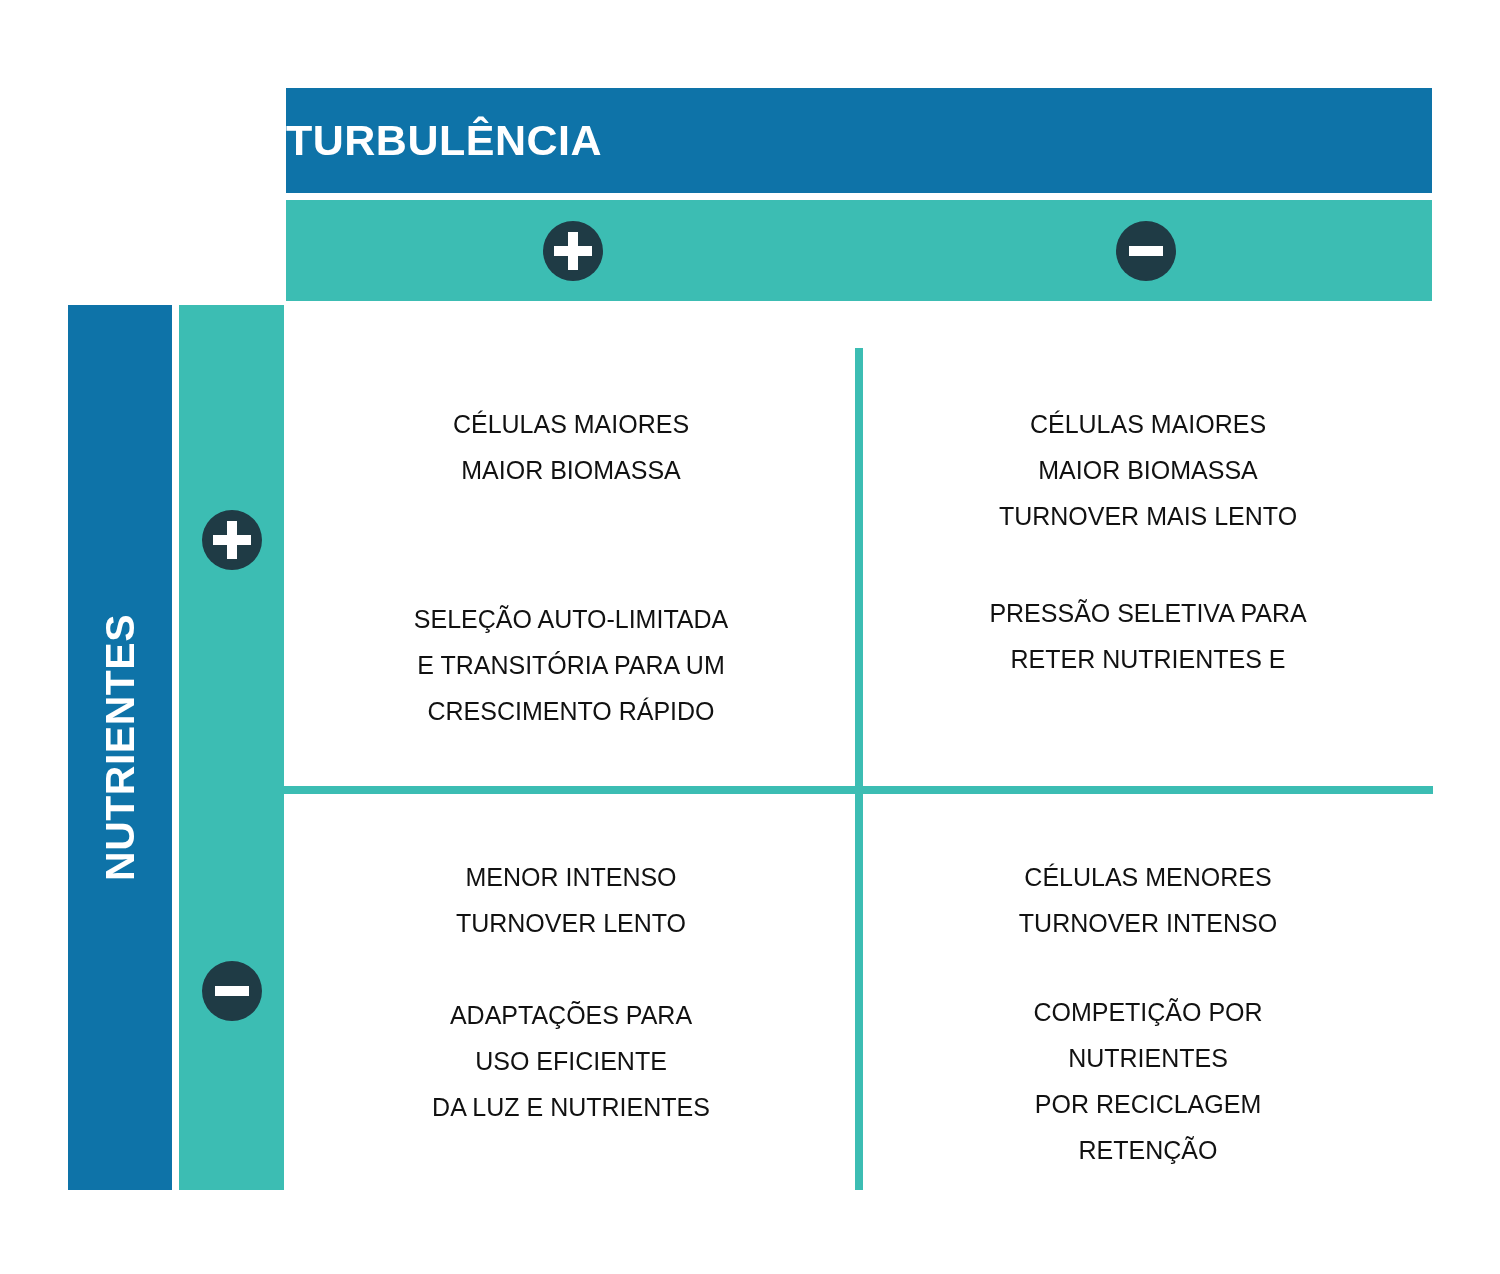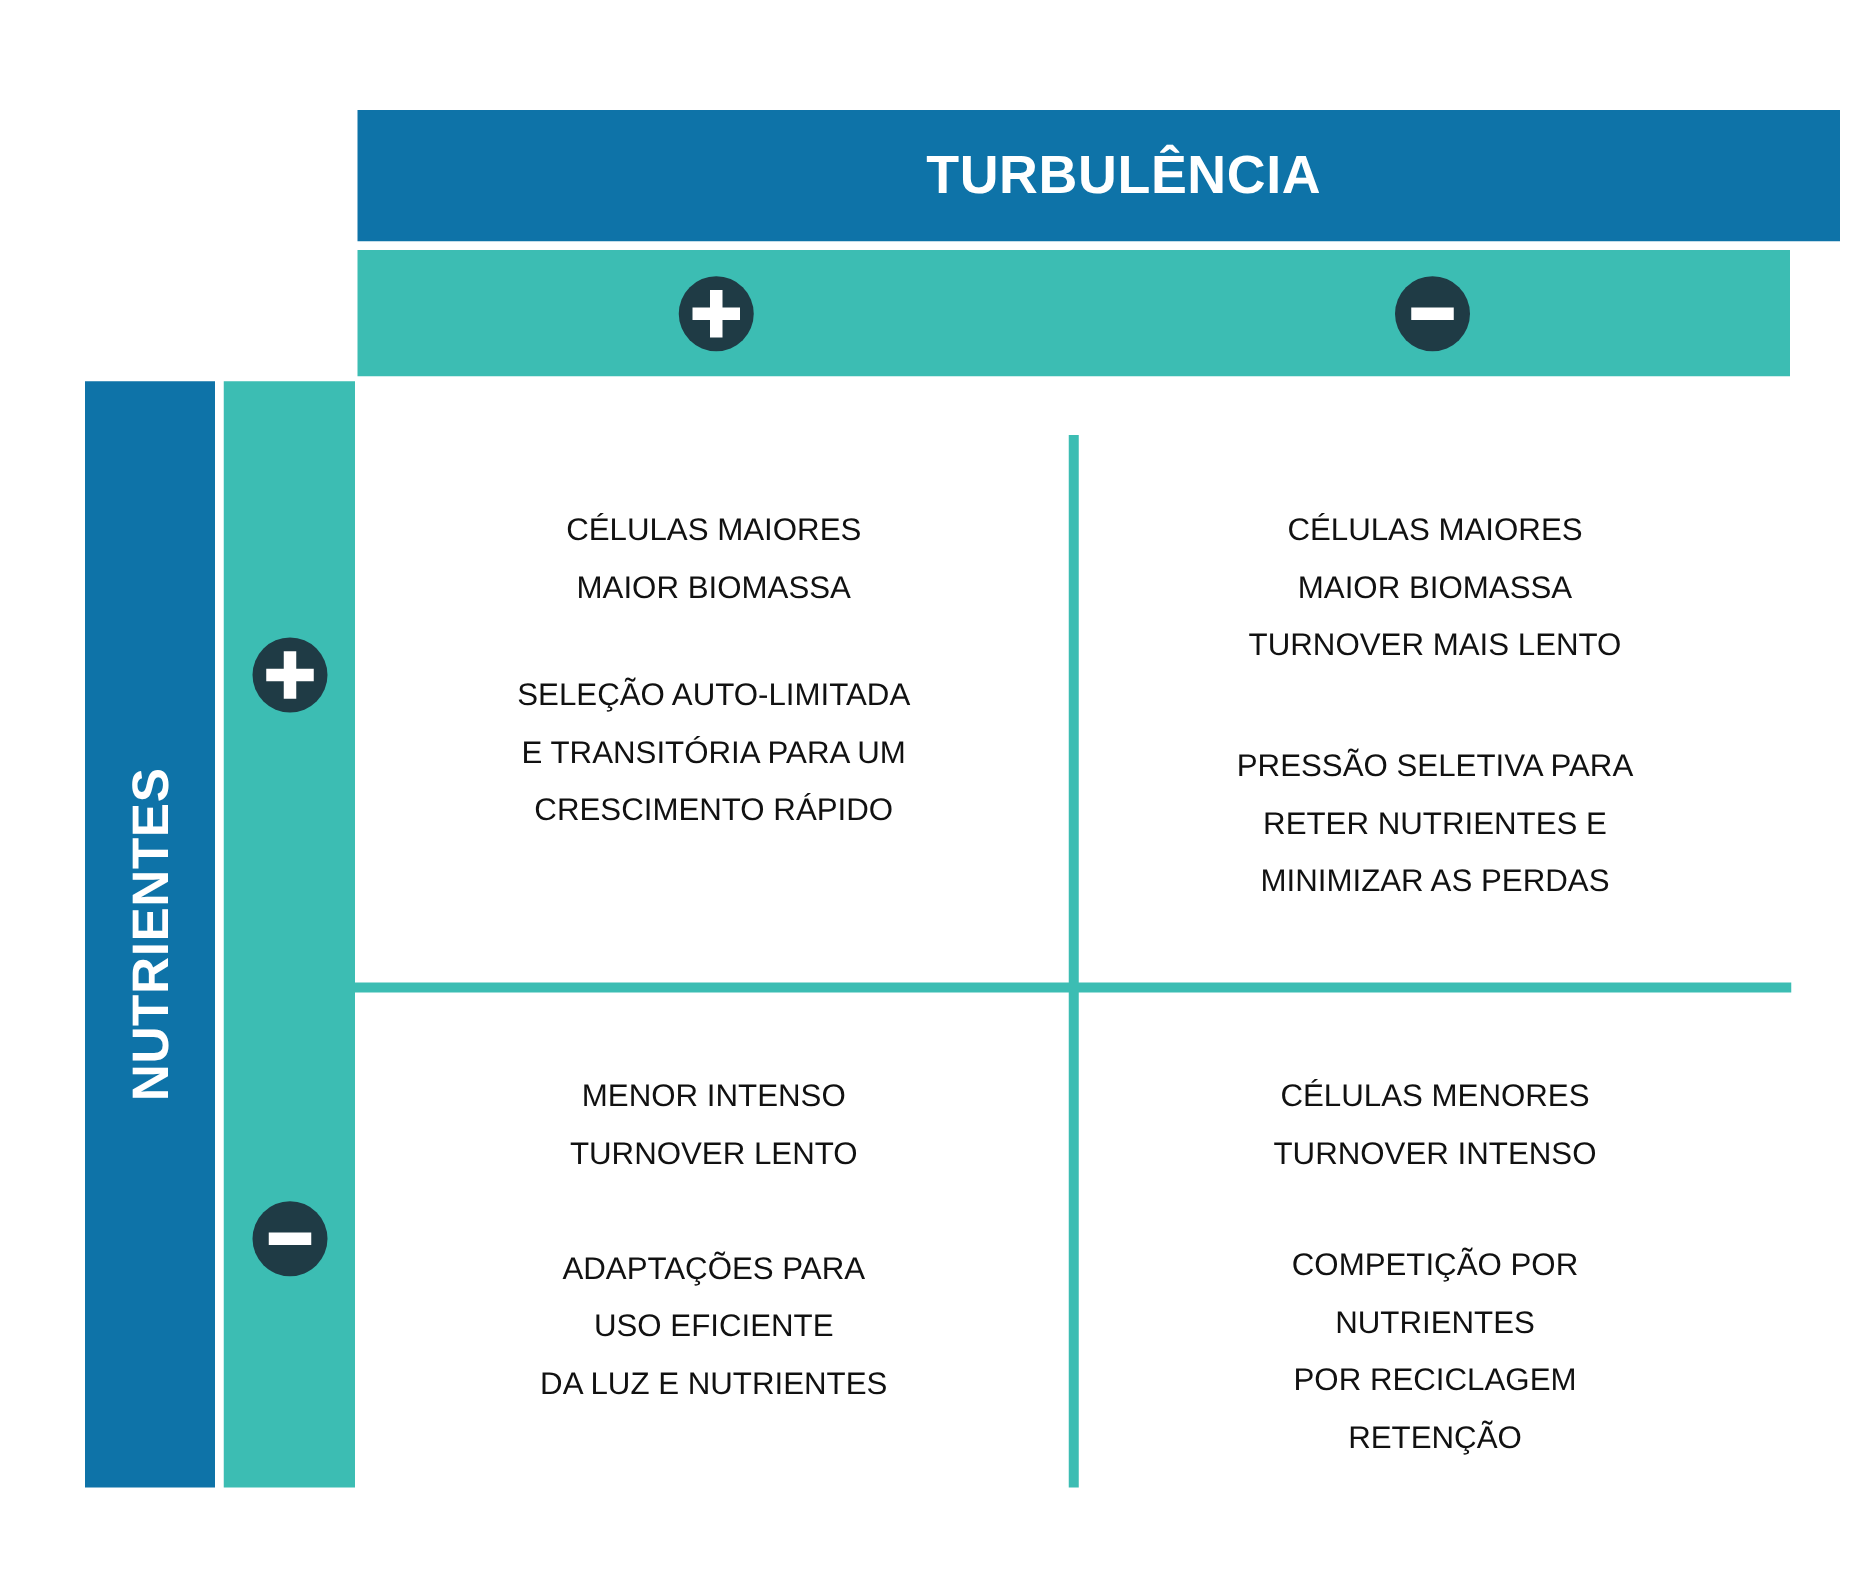--- a/index.html
+++ b/index.html
@@ -7,21 +7,21 @@
     width:1500px;height:1274px;position:relative;overflow:hidden;
     background:var(--background,#ffffff);
     font-family:"Liberation Sans",sans-serif;
   }
   .abs{position:absolute;}
 
   
   .header-blue{
     left:286px;top:88px;width:1146px;height:105px;
     background:var(--blue,#0e73a8);
-    display:flex;align-items:center;justify-content:center;padding-left:40px;
+    display:flex;align-items:center;
   }
   .header-blue span{
     color:#fff;font-weight:bold;font-size:43px;letter-spacing:0.5px;
   }
   .header-teal{
     left:286px;top:200px;width:1146px;height:101px;
     background:var(--teal,#3cbdb3);
     display:flex;
   }
   .header-teal .half{
@@ -66,21 +66,21 @@
   
   .quadrant{
     text-align:center;color:var(--text,#111111);
     font-size:25px;line-height:46px;letter-spacing:0;
   }
   .q-tl{left:287px;top:301px;width:568px;height:485px;}
   .q-tr{left:863px;top:301px;width:570px;height:485px;}
   .q-bl{left:287px;top:794px;width:568px;height:396px;}
   .q-br{left:863px;top:794px;width:570px;height:396px;}
   .q-tl .block1,.q-tr .block1{margin-top:100px;}
-  .q-tl .block2{margin-top:40px;}
+  .q-tl .block2{margin-top:103px;}
   .q-tr .block2{margin-top:51px;}
   .q-bl .block1,.q-br .block1{margin-top:60px;}
   .q-bl .block2{margin-top:46px;}
   .q-br .block2{margin-top:43px;}
   .quadrant .it{}
 </style>
 </head>
 <body>
 
 <div class="abs header-blue">
@@ -129,21 +129,20 @@
   </div>
 <div class="abs quadrant q-tr">
     <div class="block block1">
       <div class="line"><span>CÉLULAS MAIORES</span></div>
       <div class="line"><span>MAIOR BIOMASSA</span></div>
       <div class="line"><span class="it">TURNOVER</span><span> MAIS LENTO</span></div>
     </div>
     <div class="block block2">
       <div class="line"><span>PRESSÃO SELETIVA PARA</span></div>
       <div class="line"><span>RETER NUTRIENTES E</span></div>
-      <div class="line"><span>MINIMIZAR AS PERDAS</span></div>
     </div>
   </div>
 <div class="abs quadrant q-bl">
     <div class="block block1">
       <div class="line"><span>MENOR INTENSO</span></div>
       <div class="line"><span class="it">TURNOVER</span><span> LENTO</span></div>
     </div>
     <div class="block block2">
       <div class="line"><span>ADAPTAÇÕES PARA</span></div>
       <div class="line"><span>USO EFICIENTE</span></div>

